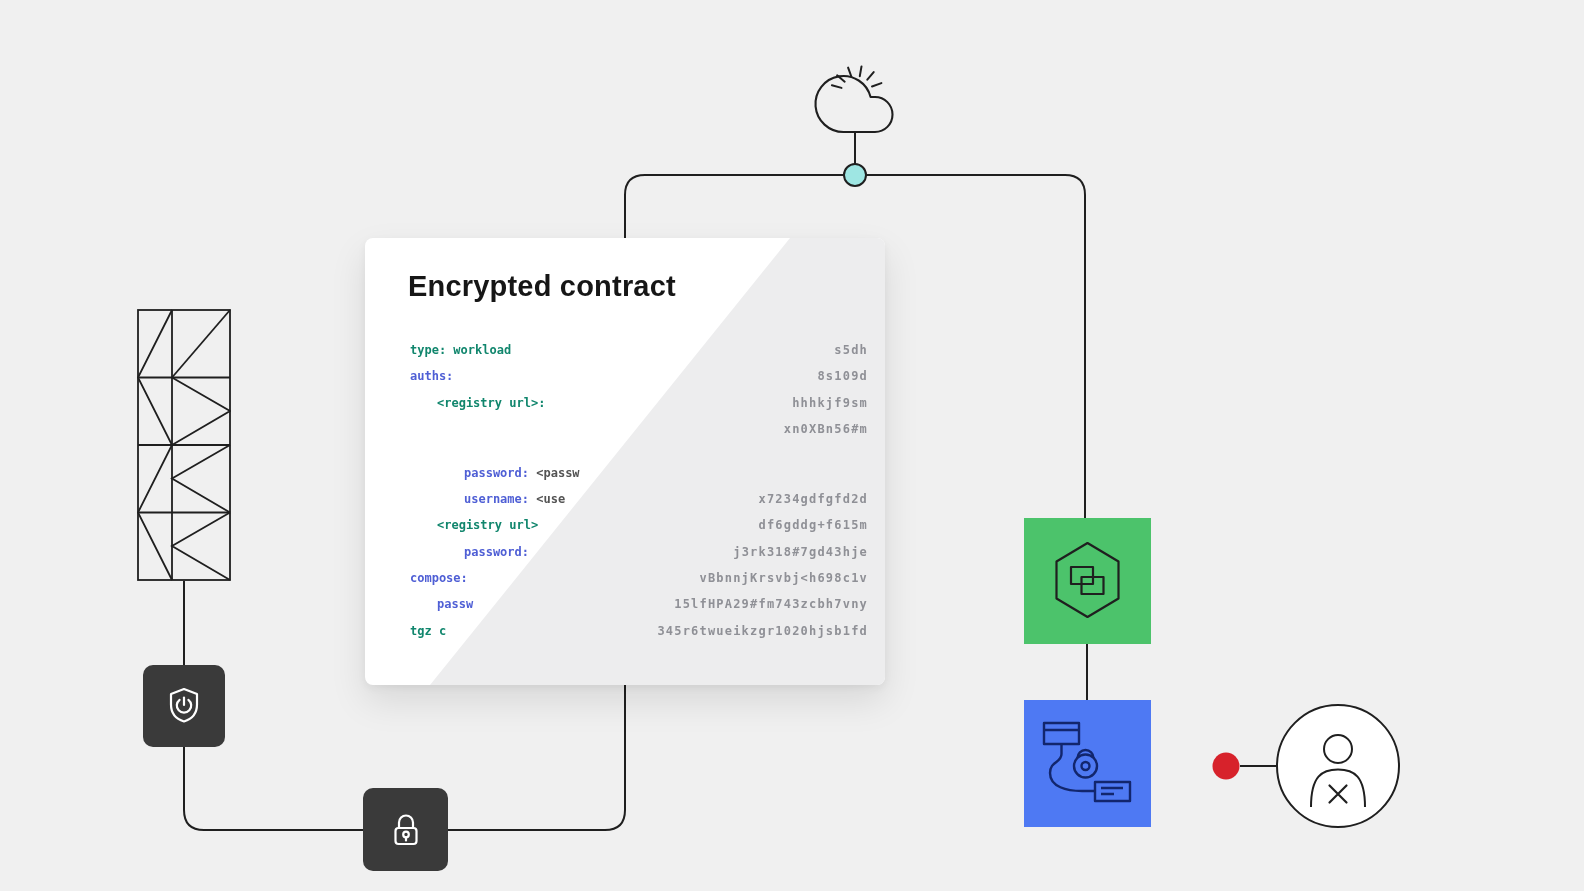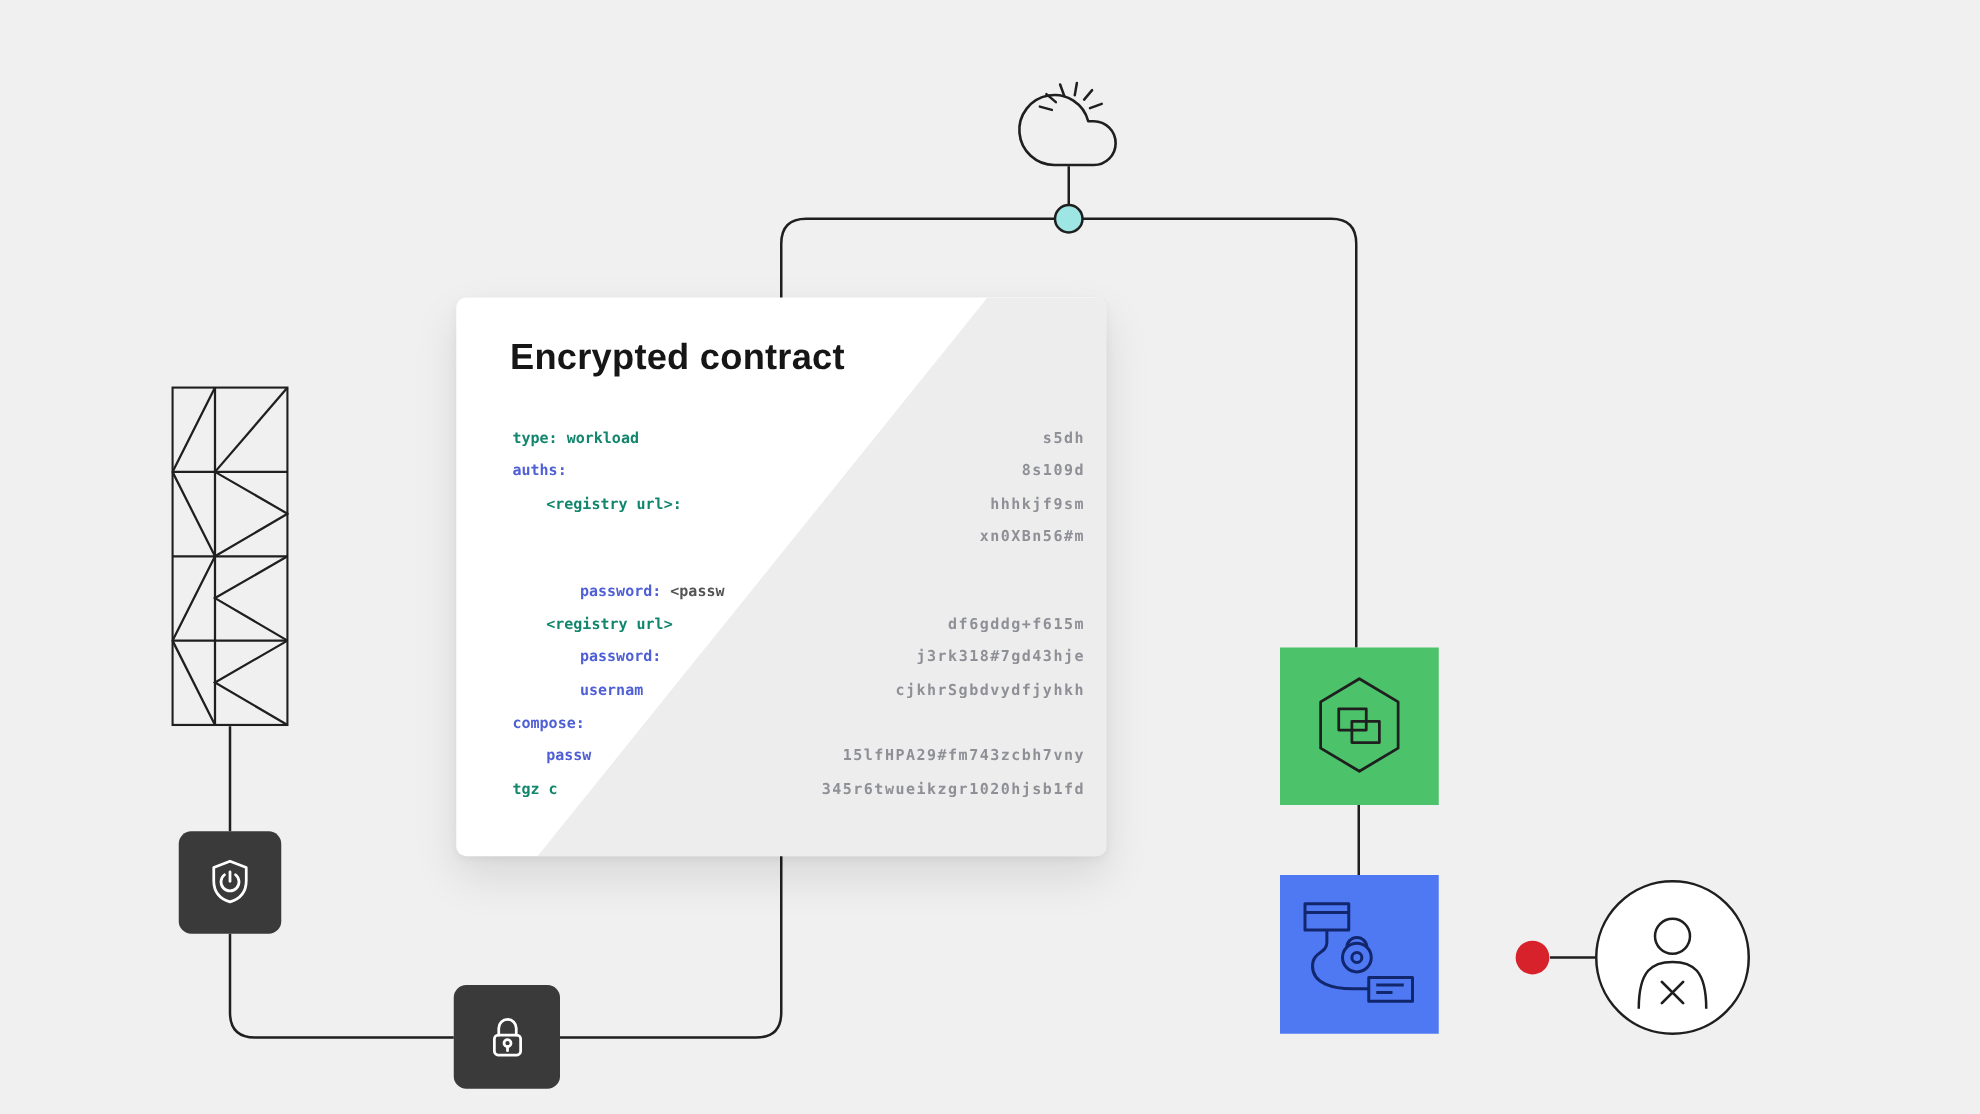--- a/index.html
+++ b/index.html
@@ -90,24 +90,24 @@
     </svg>
   </div>
 
   <div class="card">
     <div class="title">Encrypted contract</div>
     <div class="code">
         <div class="code-row"><span style="padding-left: 0px;"><span class="tok-teal">type: </span><span class="tok-teal">workload</span></span><span class="cipher">s5dh</span></div>
         <div class="code-row"><span style="padding-left: 0px; text-align: center;"><span class="tok-indigo">auths:</span></span><span class="cipher">8s109d</span></div>
         <div class="code-row"><span style="padding-left: 27px;"><span class="tok-teal">&lt;registry url&gt;:</span></span><span class="cipher">hhhkjf9sm</span></div>
         <div class="code-row"><span style="padding-left: 54px; margin-top: 44px;"><span class="tok-indigo">password: </span><span class="tok-gray">&lt;passw</span></span><span class="cipher">xn0XBn56#m</span></div>
+        <div class="code-row"><span style="padding-left: 54px;"><span class="tok-indigo">username: </span><span class="tok-gray">&lt;use</span></span><span class="cipher">x7234gdfgfd2d</span></div>
         <div class="code-row"><span style="padding-left: 27px;"><span class="tok-teal">&lt;registry url&gt;</span></span><span class="cipher">df6gddg+f615m</span></div>
         <div class="code-row"><span style="padding-left: 54px;"><span class="tok-indigo">password:</span></span><span class="cipher">j3rk318#7gd43hje</span></div>
-        <div class="code-row"><span style="padding-left: 54px;"><span class="tok-indigo">usernam</span></span><span class="cipher">cjkhrSgbdvydfjyhkh</span></div>
-        <div class="code-row"><span style="padding-left: 0px;"><span class="tok-indigo">compose:</span></span></div>
+        <div class="code-row"><span style="padding-left: 0px;"><span class="tok-indigo">compose:</span></span><span class="cipher">vBbnnjKrsvbj&lt;h698c1v</span></div>
         <div class="code-row"><span style="padding-left: 27px;"><span class="tok-indigo">passw</span></span><span class="cipher">15lfHPA29#fm743zcbh7vny</span></div>
         <div class="code-row"><span style="padding-left: 0px;"><span class="tok-teal">tgz c</span></span><span class="cipher">345r6twueikzgr1020hjsb1fd</span></div>
       </div>
     <div class="overlay"></div>
   </div>
 
   <div class="tile green" style="left:1024px;top:518px;width:127px;height:126px">
     <svg width="127" height="126" viewBox="0 0 127 126">
       <polygon class="glyph-dark" points="63.5,25 94.5,43.5 94.5,80.5 63.5,99 32.5,80.5 32.5,43.5"></polygon>
       <rect class="glyph-dark" x="47" y="49" width="22" height="17"></rect>

